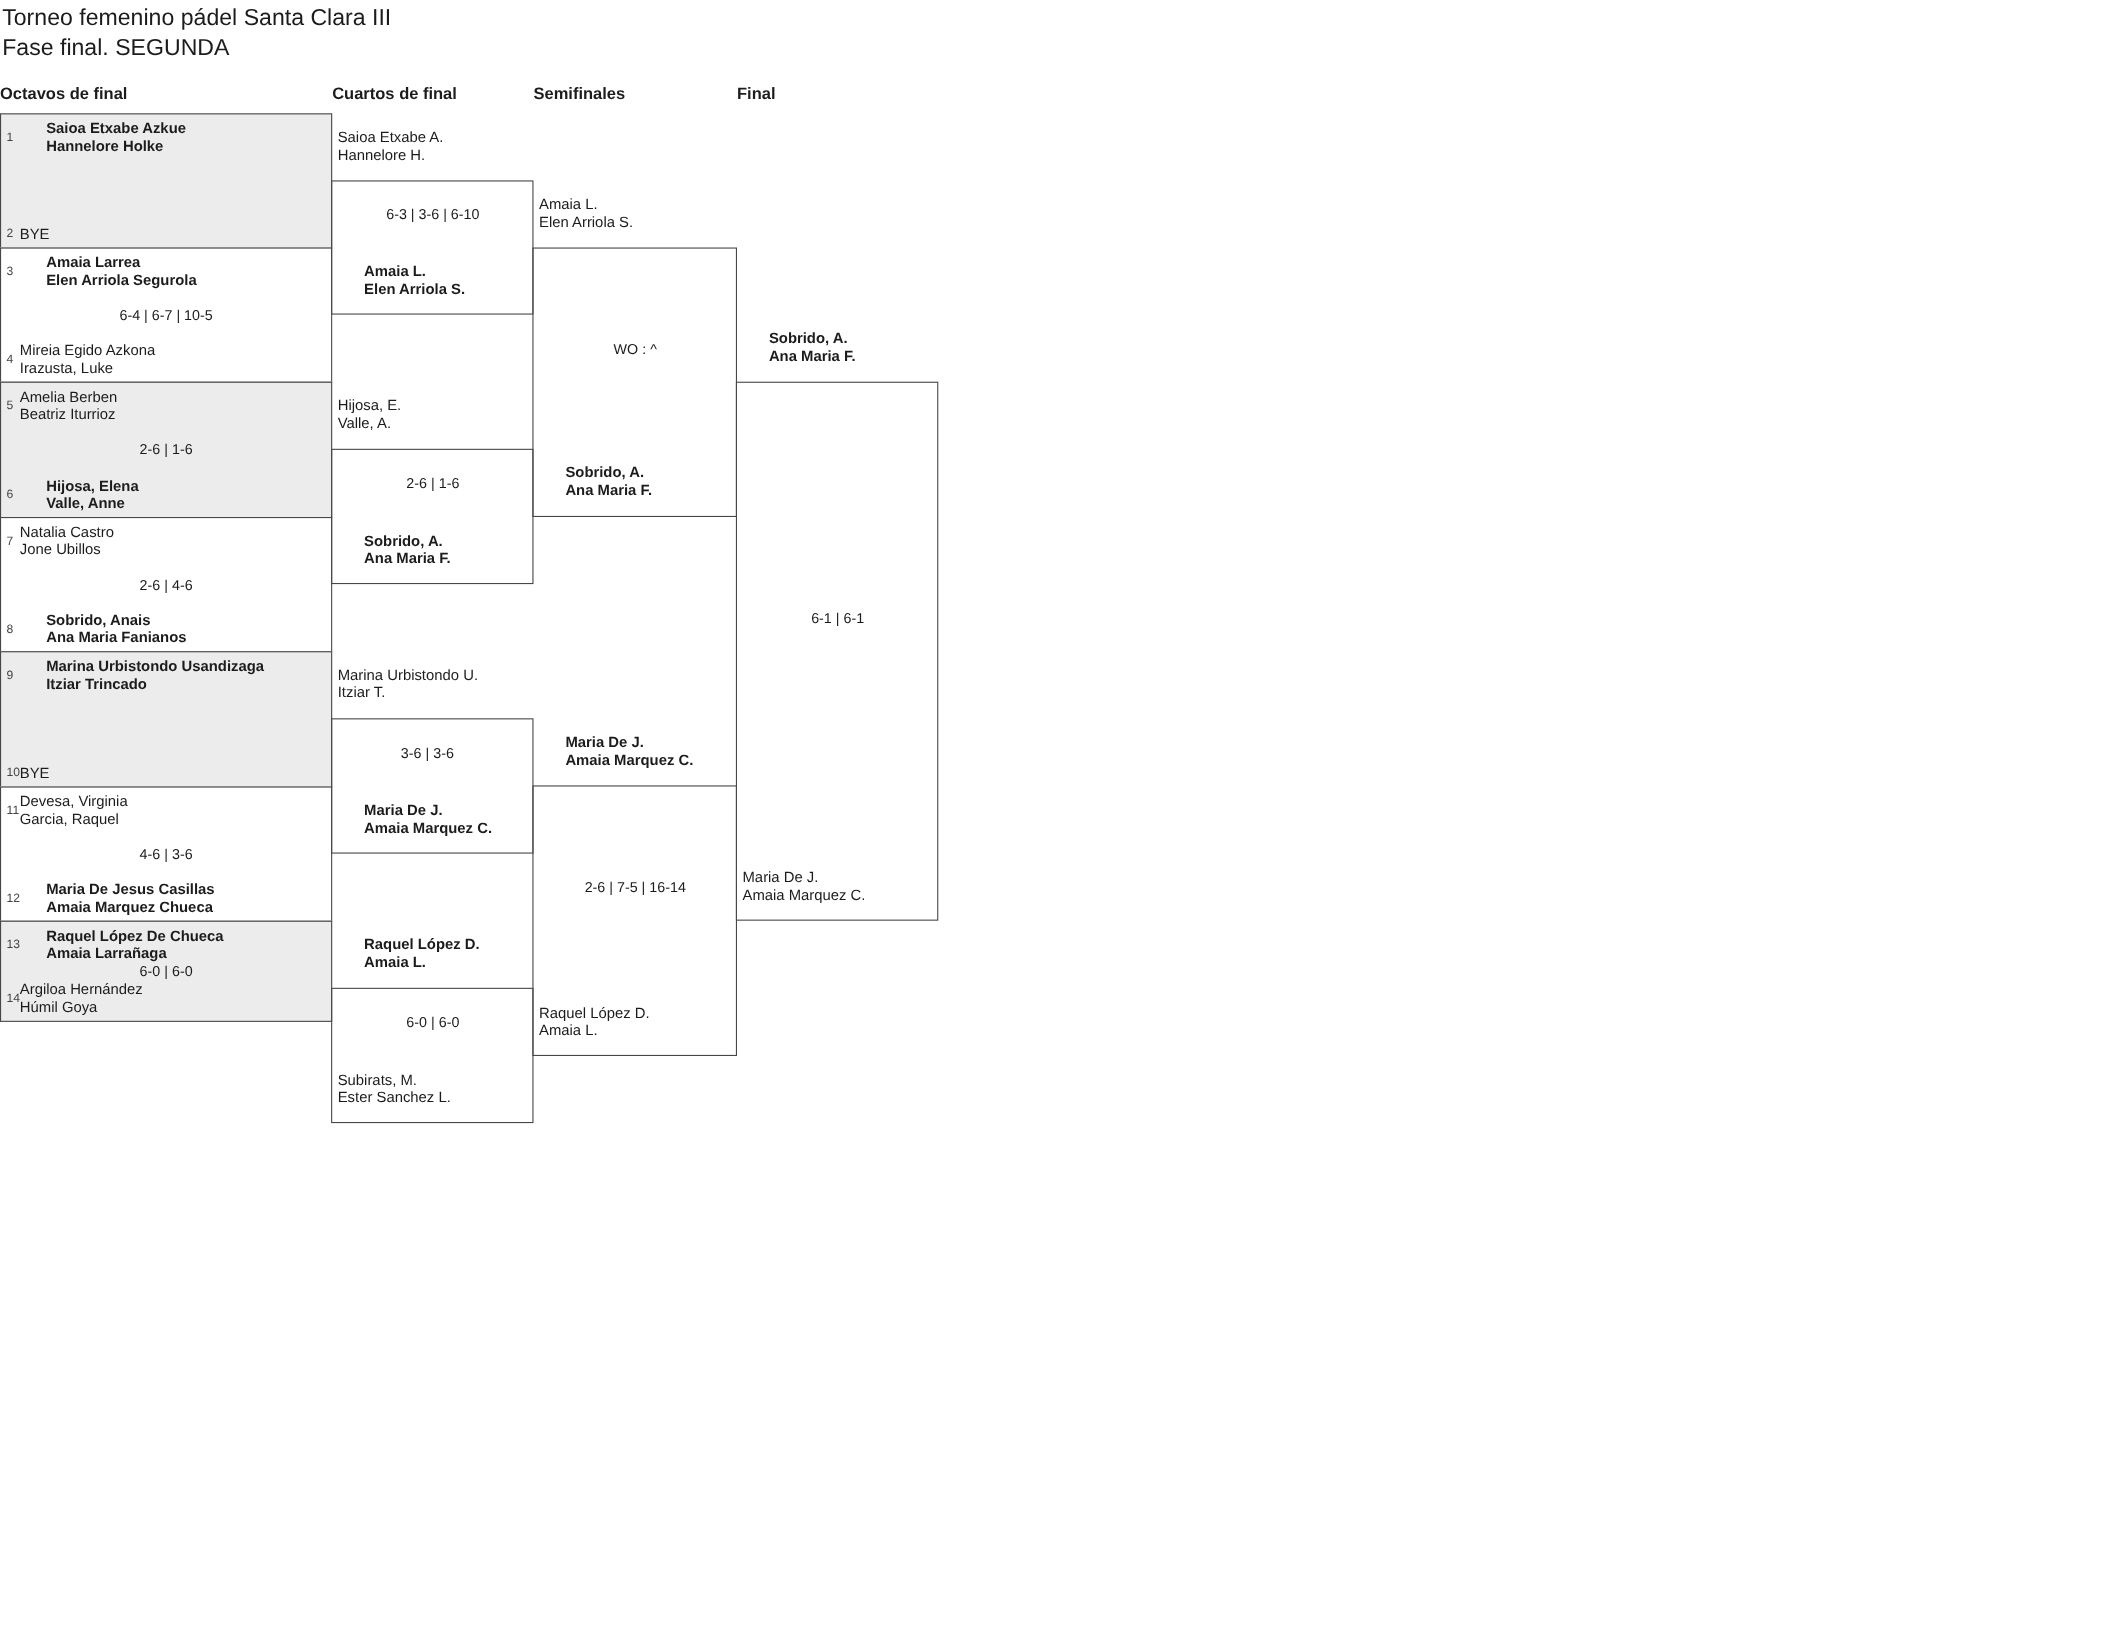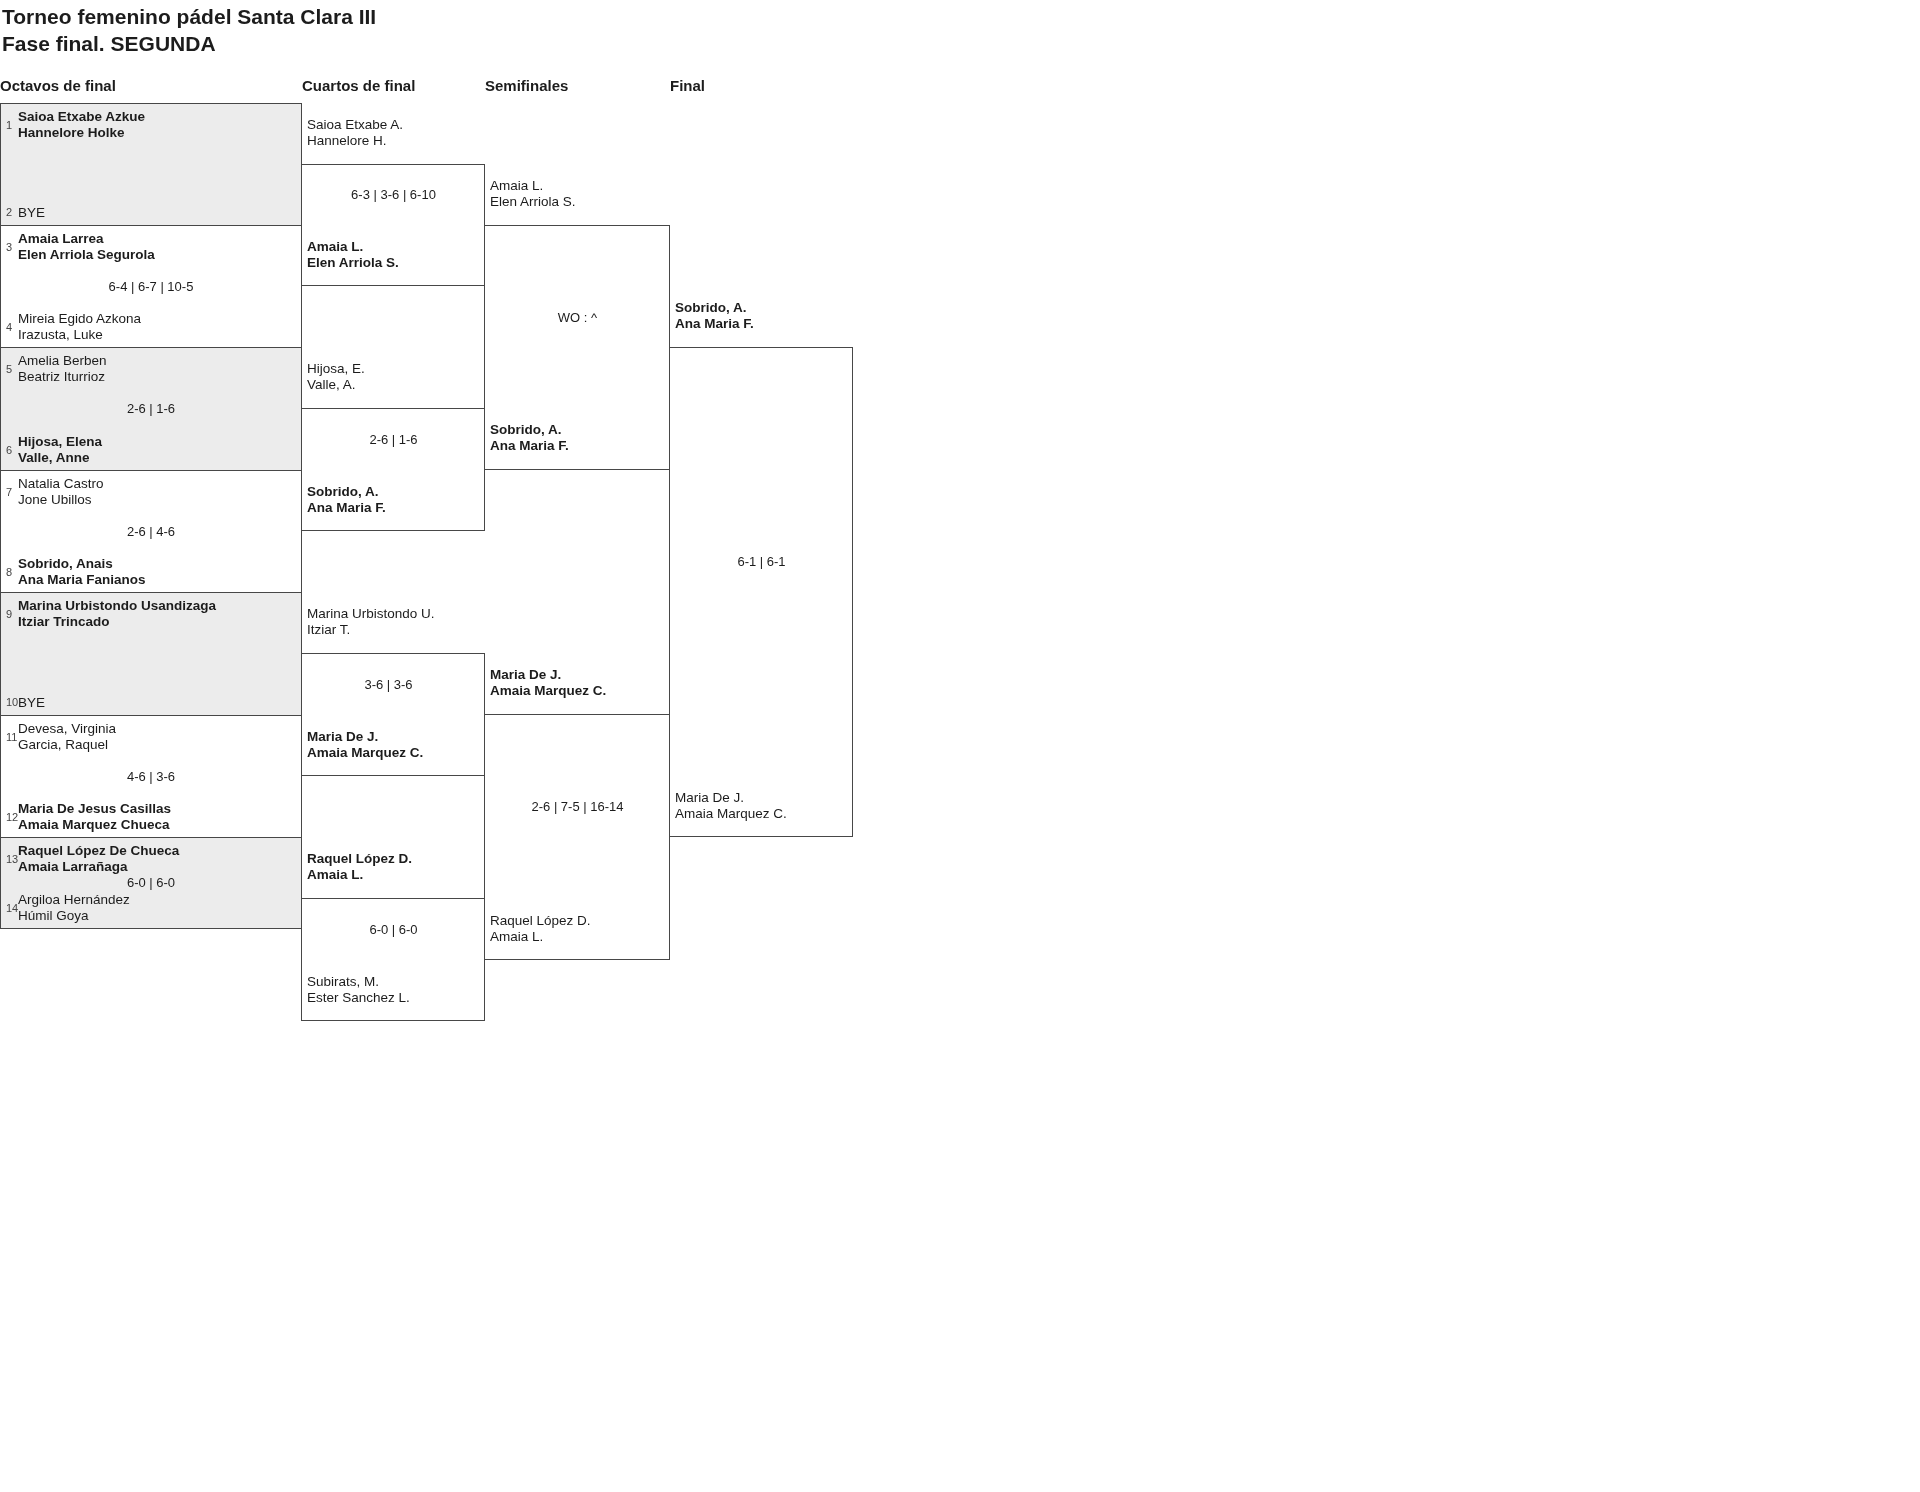--- a/index.html
+++ b/index.html
@@ -4,34 +4,34 @@
 <style>
   * { margin:0; padding:0; box-sizing:border-box; }
   html,body { background:#ffffff; }
   body {
     width:1920px; height:1492px; position:relative; overflow:hidden;
     font-family:"Liberation Sans", sans-serif; color:#1c1c1c;
   }
   .bracket { position:absolute; left:0; top:0; width:1920px; height:1492px; }
 
   .title-block { position:absolute; left:2px; top:3px; }
-  .title-line { font-size:21px; font-weight:700; line-height:27px; white-space:nowrap; }
+  .title-line { font-size:21px; font-weight:400; line-height:27px; white-space:nowrap; }
 
   .round-header { position:absolute; top:78px; font-size:15px; font-weight:700; text-align:left; line-height:16px; }
 
   
   .match16 { position:absolute; left:0; width:302px; border:1px solid #474747; background:#ffffff; }
   .match16.alt { background:#ececec; }
   .team { position:absolute; left:0; right:0; display:flex; align-items:center; }
   .team-top { top:5px; }
   .team-bottom { bottom:5px; }
   .seed { flex:0 0 auto; width:17px; padding-left:5px; font-size:11px; color:#444; }
   .names { display:block; }
   .tline { display:block; font-size:13.5px; line-height:15.5px; white-space:nowrap; }
-  .names.winner, .adv.winner { font-weight:700; }
+  .names.winner, .adv.winner { font-weight:700;margin-left:24px; }
 
   .score16 { position:absolute; left:0; right:0; top:50%; transform:translateY(-50%);
              text-align:center; font-size:13px; line-height:16px; }
 
   
   .connector-box { position:absolute; border:1px solid #474747; background:transparent; }
 
   
   .adv { position:absolute; }
 

